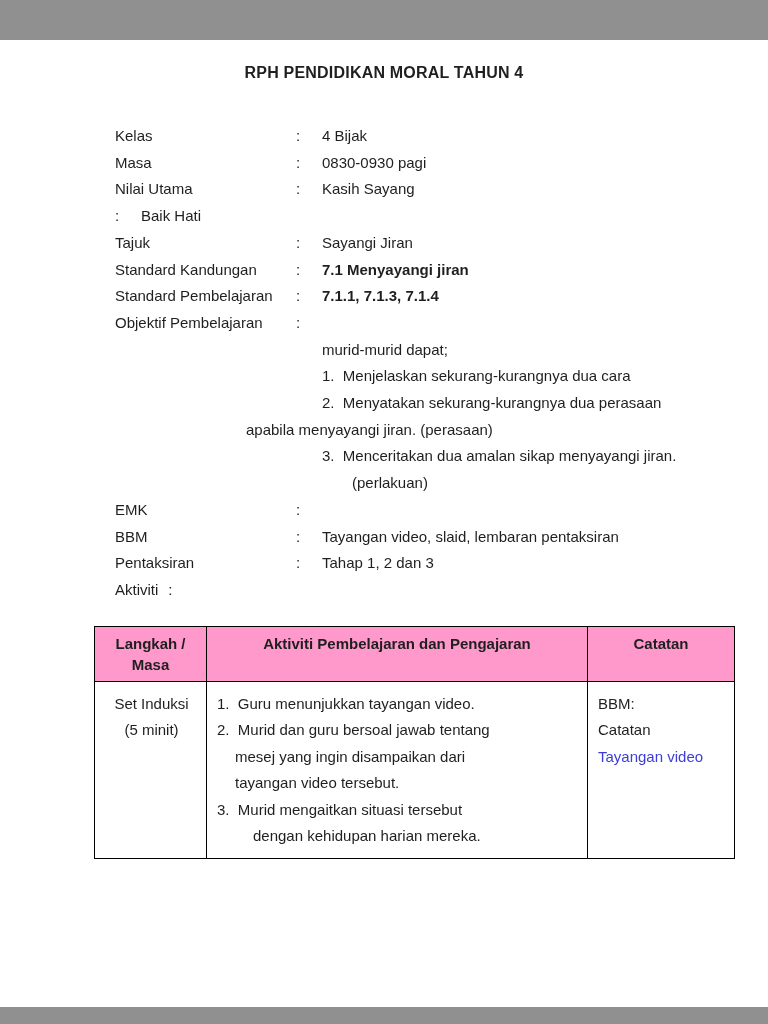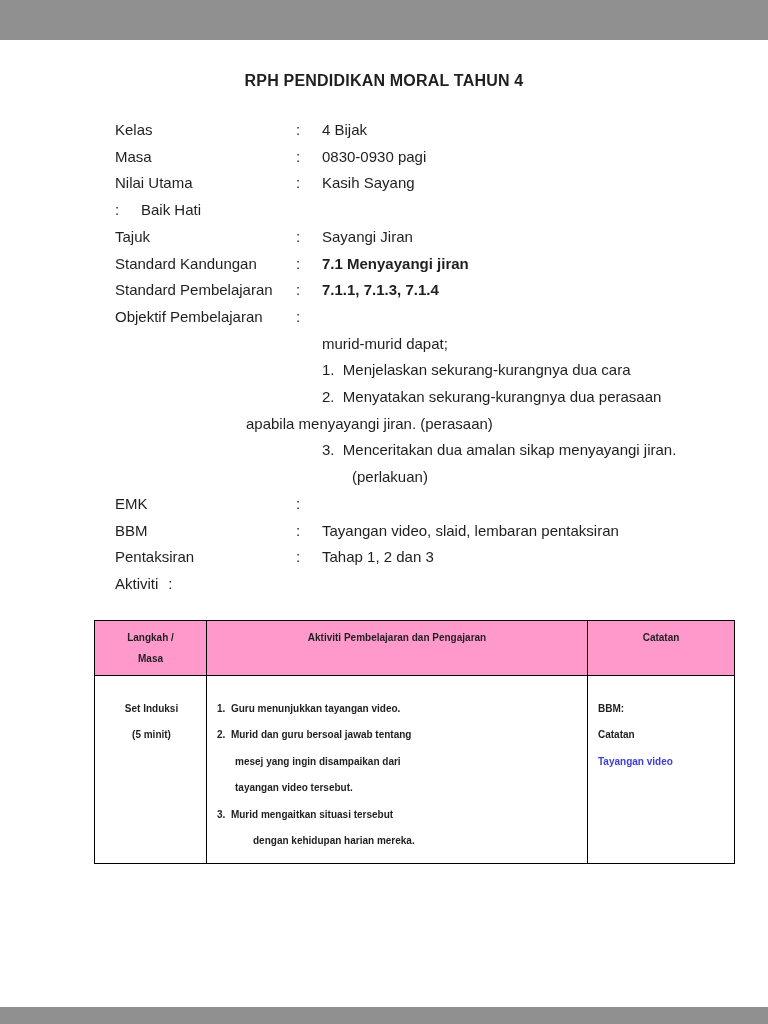--- a/index.html
+++ b/index.html
@@ -9,53 +9,53 @@
     font-family: "Liberation Sans", "DejaVu Sans", sans-serif;
     color: #1f1f1f;
     -webkit-font-smoothing: antialiased;
   }
   .page { position: relative; width: 768px; height: 1024px; background: #fff; overflow: hidden; }
   .bar { position: absolute; left: 0; width: 100%; background: var(--chrome-gray, #909090); }
   .bar.top { top: 0; height: 40px; }
   .bar.bottom { bottom: 0; height: 17px; }
 
   .title {
-    margin: 12px; padding-top: 60px;
+    margin: 4px; padding-top: 60px;
     text-align: center;
     font-size: 16px; font-weight: bold; letter-spacing: .2px;
   }
 
-  .fields { margin: 27px 0 0 115px; font-size: 15px; }
+  .fields { margin: 41px 0 0 115px; font-size: 15px; }
   .frow { display: flex; line-height: 26.7px; }
   .f-label { flex: 0 0 181px; width: 181px; }
   .f-colon { flex: 0 0 26px; width: 26px; }
   .f-value { white-space: pre-wrap; }
   .frow.compact .f-label { flex: 0 0 auto; width: auto; }
   .frow.compact .f-colon { flex: 0 0 auto; width: auto; margin-left: 10px; }
   .bold { font-weight: bold; }
 
   .obj-line { line-height: 26.7px; margin-left: 207px; white-space: pre-wrap; }
   .obj-line.ind { margin-left: 237px; }
   .obj-line.outdent { margin-left: 131px; }
 
   table.rph {
     border-collapse: collapse;
     margin: 22px 0 0 94px;
     width: 640px; table-layout: fixed;
-    font-size: 10px;
+    font-size: 15px;
   }
   col.c1 { width: 112px; } col.c2 { width: 381px; } col.c3 { width: 147px; }
   table.rph th, table.rph td { border: 1px solid #000; }
   table.rph th {
     background: var(--table-header-bg, #ff99cc);
     font-weight: bold; text-align: center;
     vertical-align: top;
     line-height: 21px; padding: 6px 4px;
   }
-  table.rph td { vertical-align: top; padding: 20px 8px 8px 10px; font-weight: bold; }
+  table.rph td { vertical-align: top; padding: 9px 8px 8px 10px; }
   table.rph td div { line-height: 26.5px; }
   td.td-langkah { text-align: center; padding-left: 2px; padding-right: 2px; }
   td.td-akt div { white-space: pre-wrap; }
   td.td-akt .cont { margin-left: 18px; }
   td.td-akt .cont2 { margin-left: 36px; }
   .link { color: var(--link, #3d3dd8); cursor: pointer; }
 </style>
 </head>
 <body>
 

